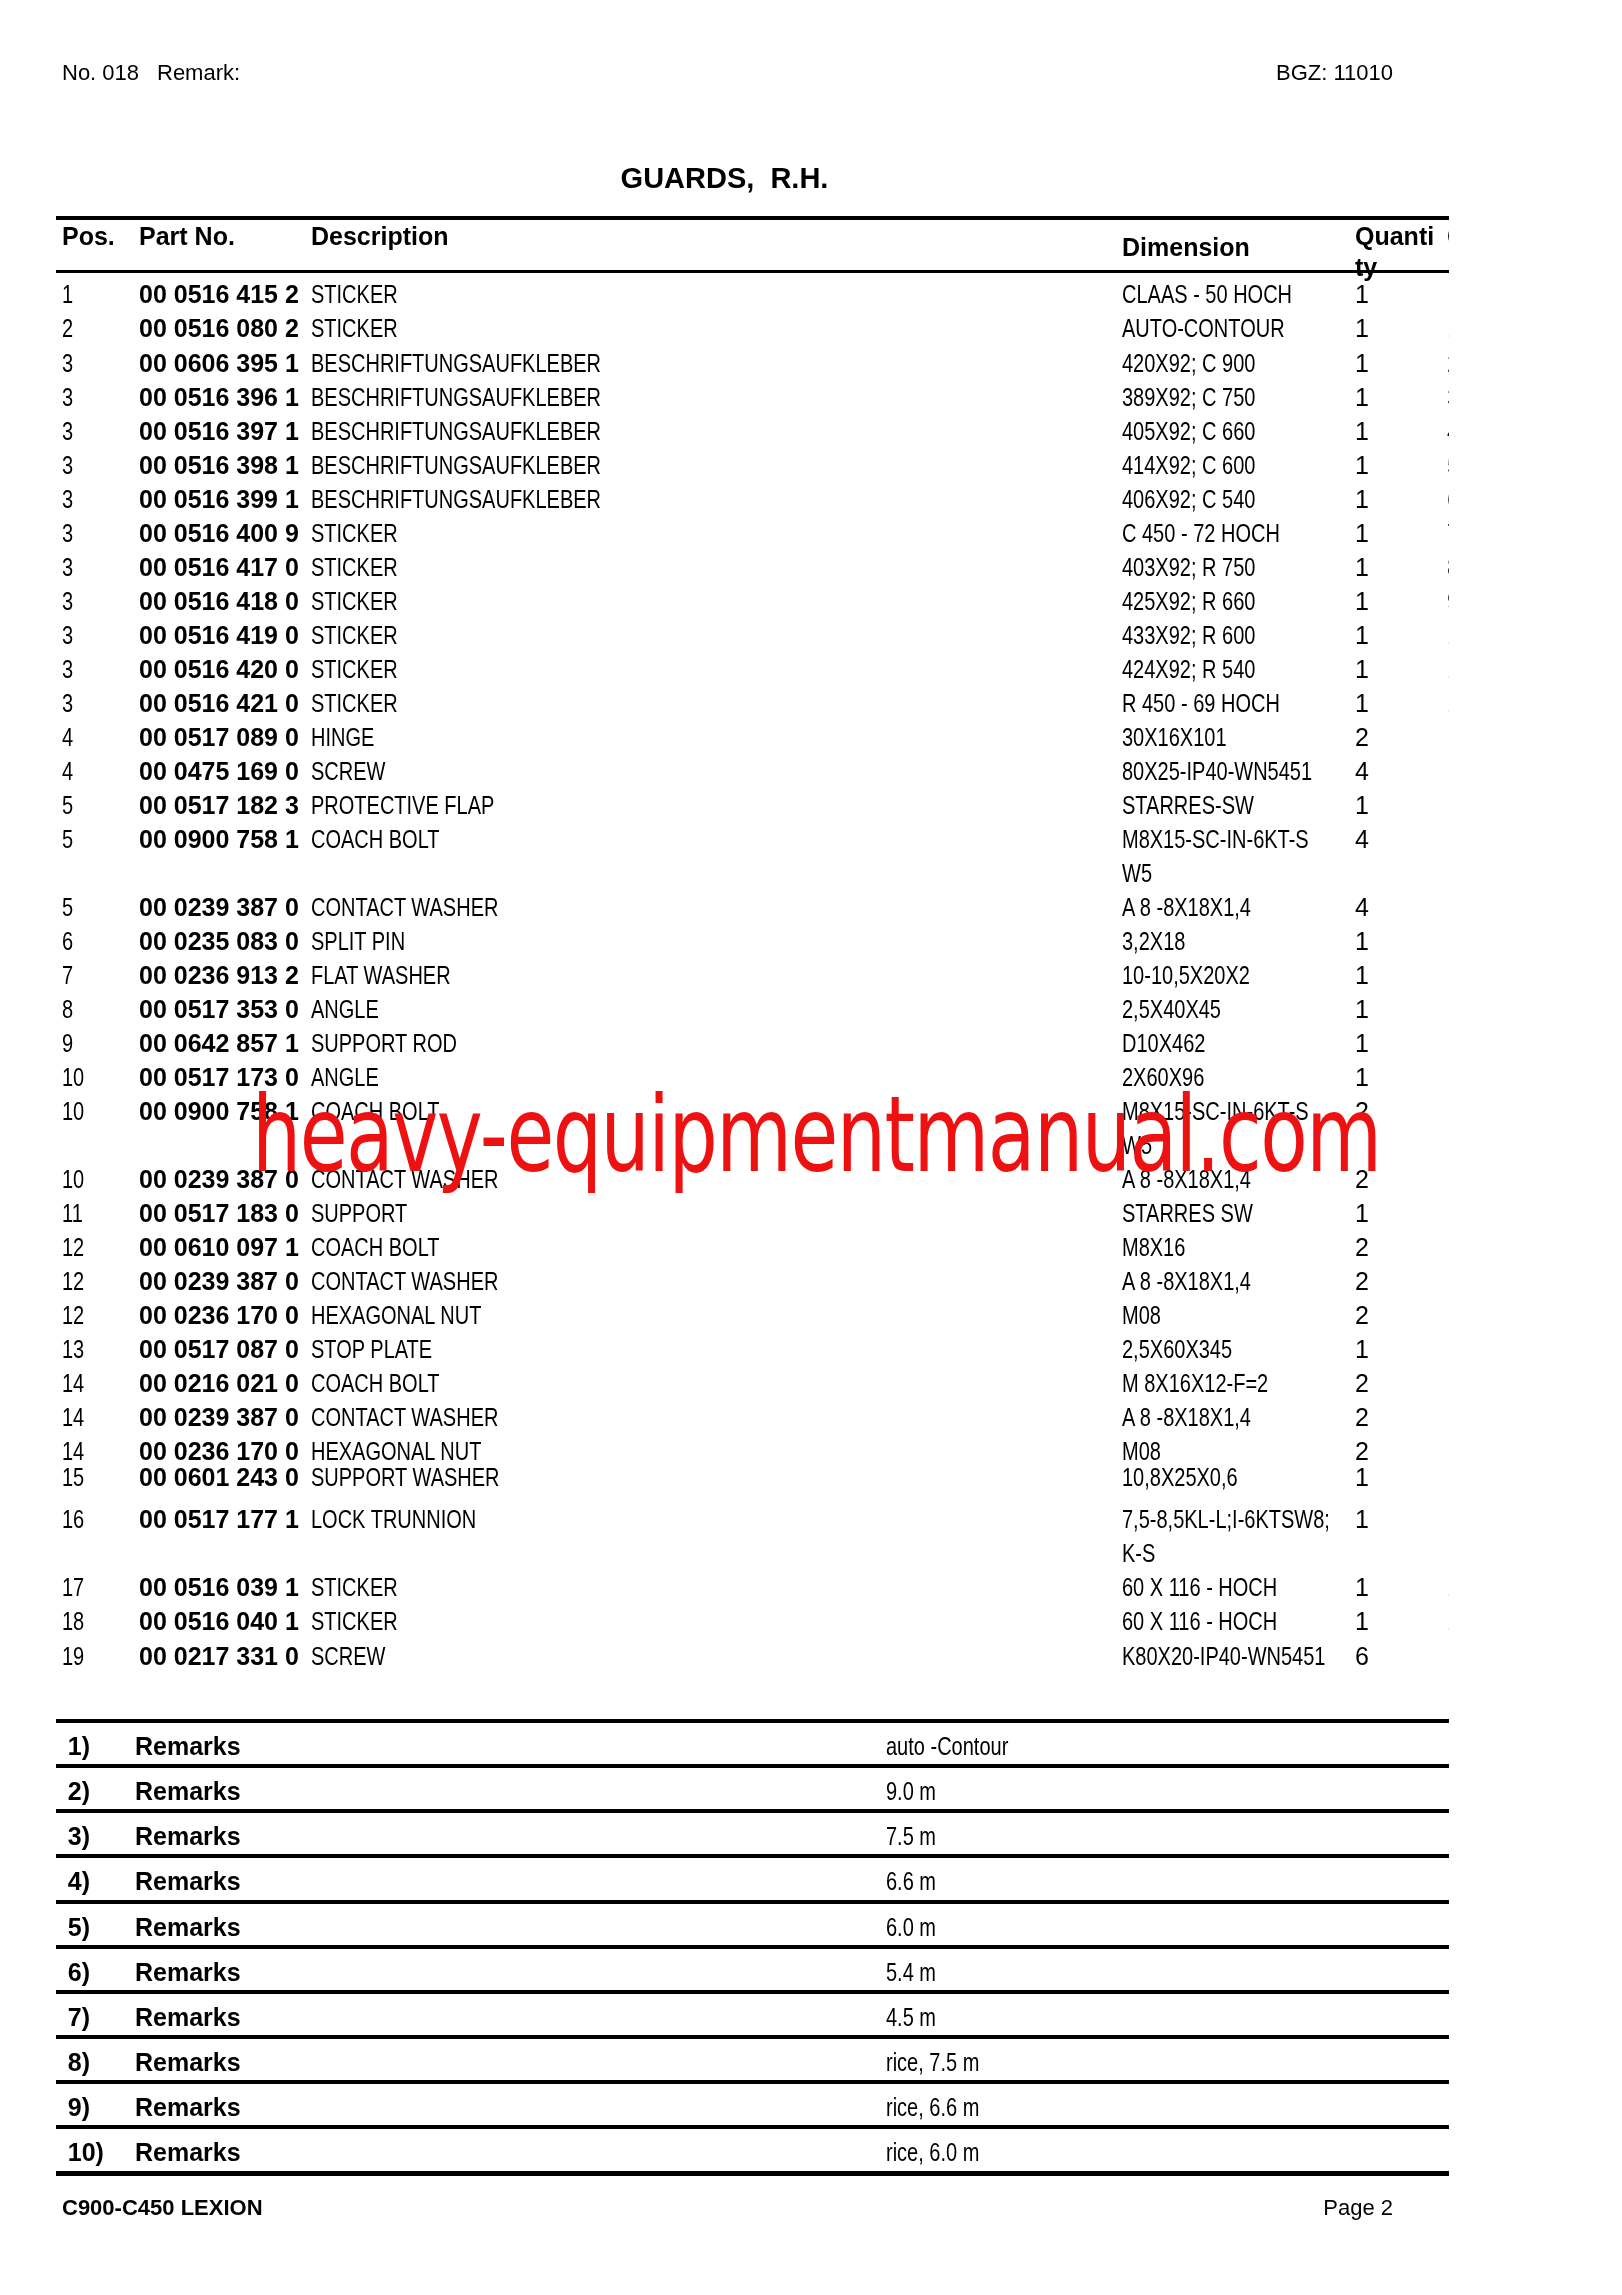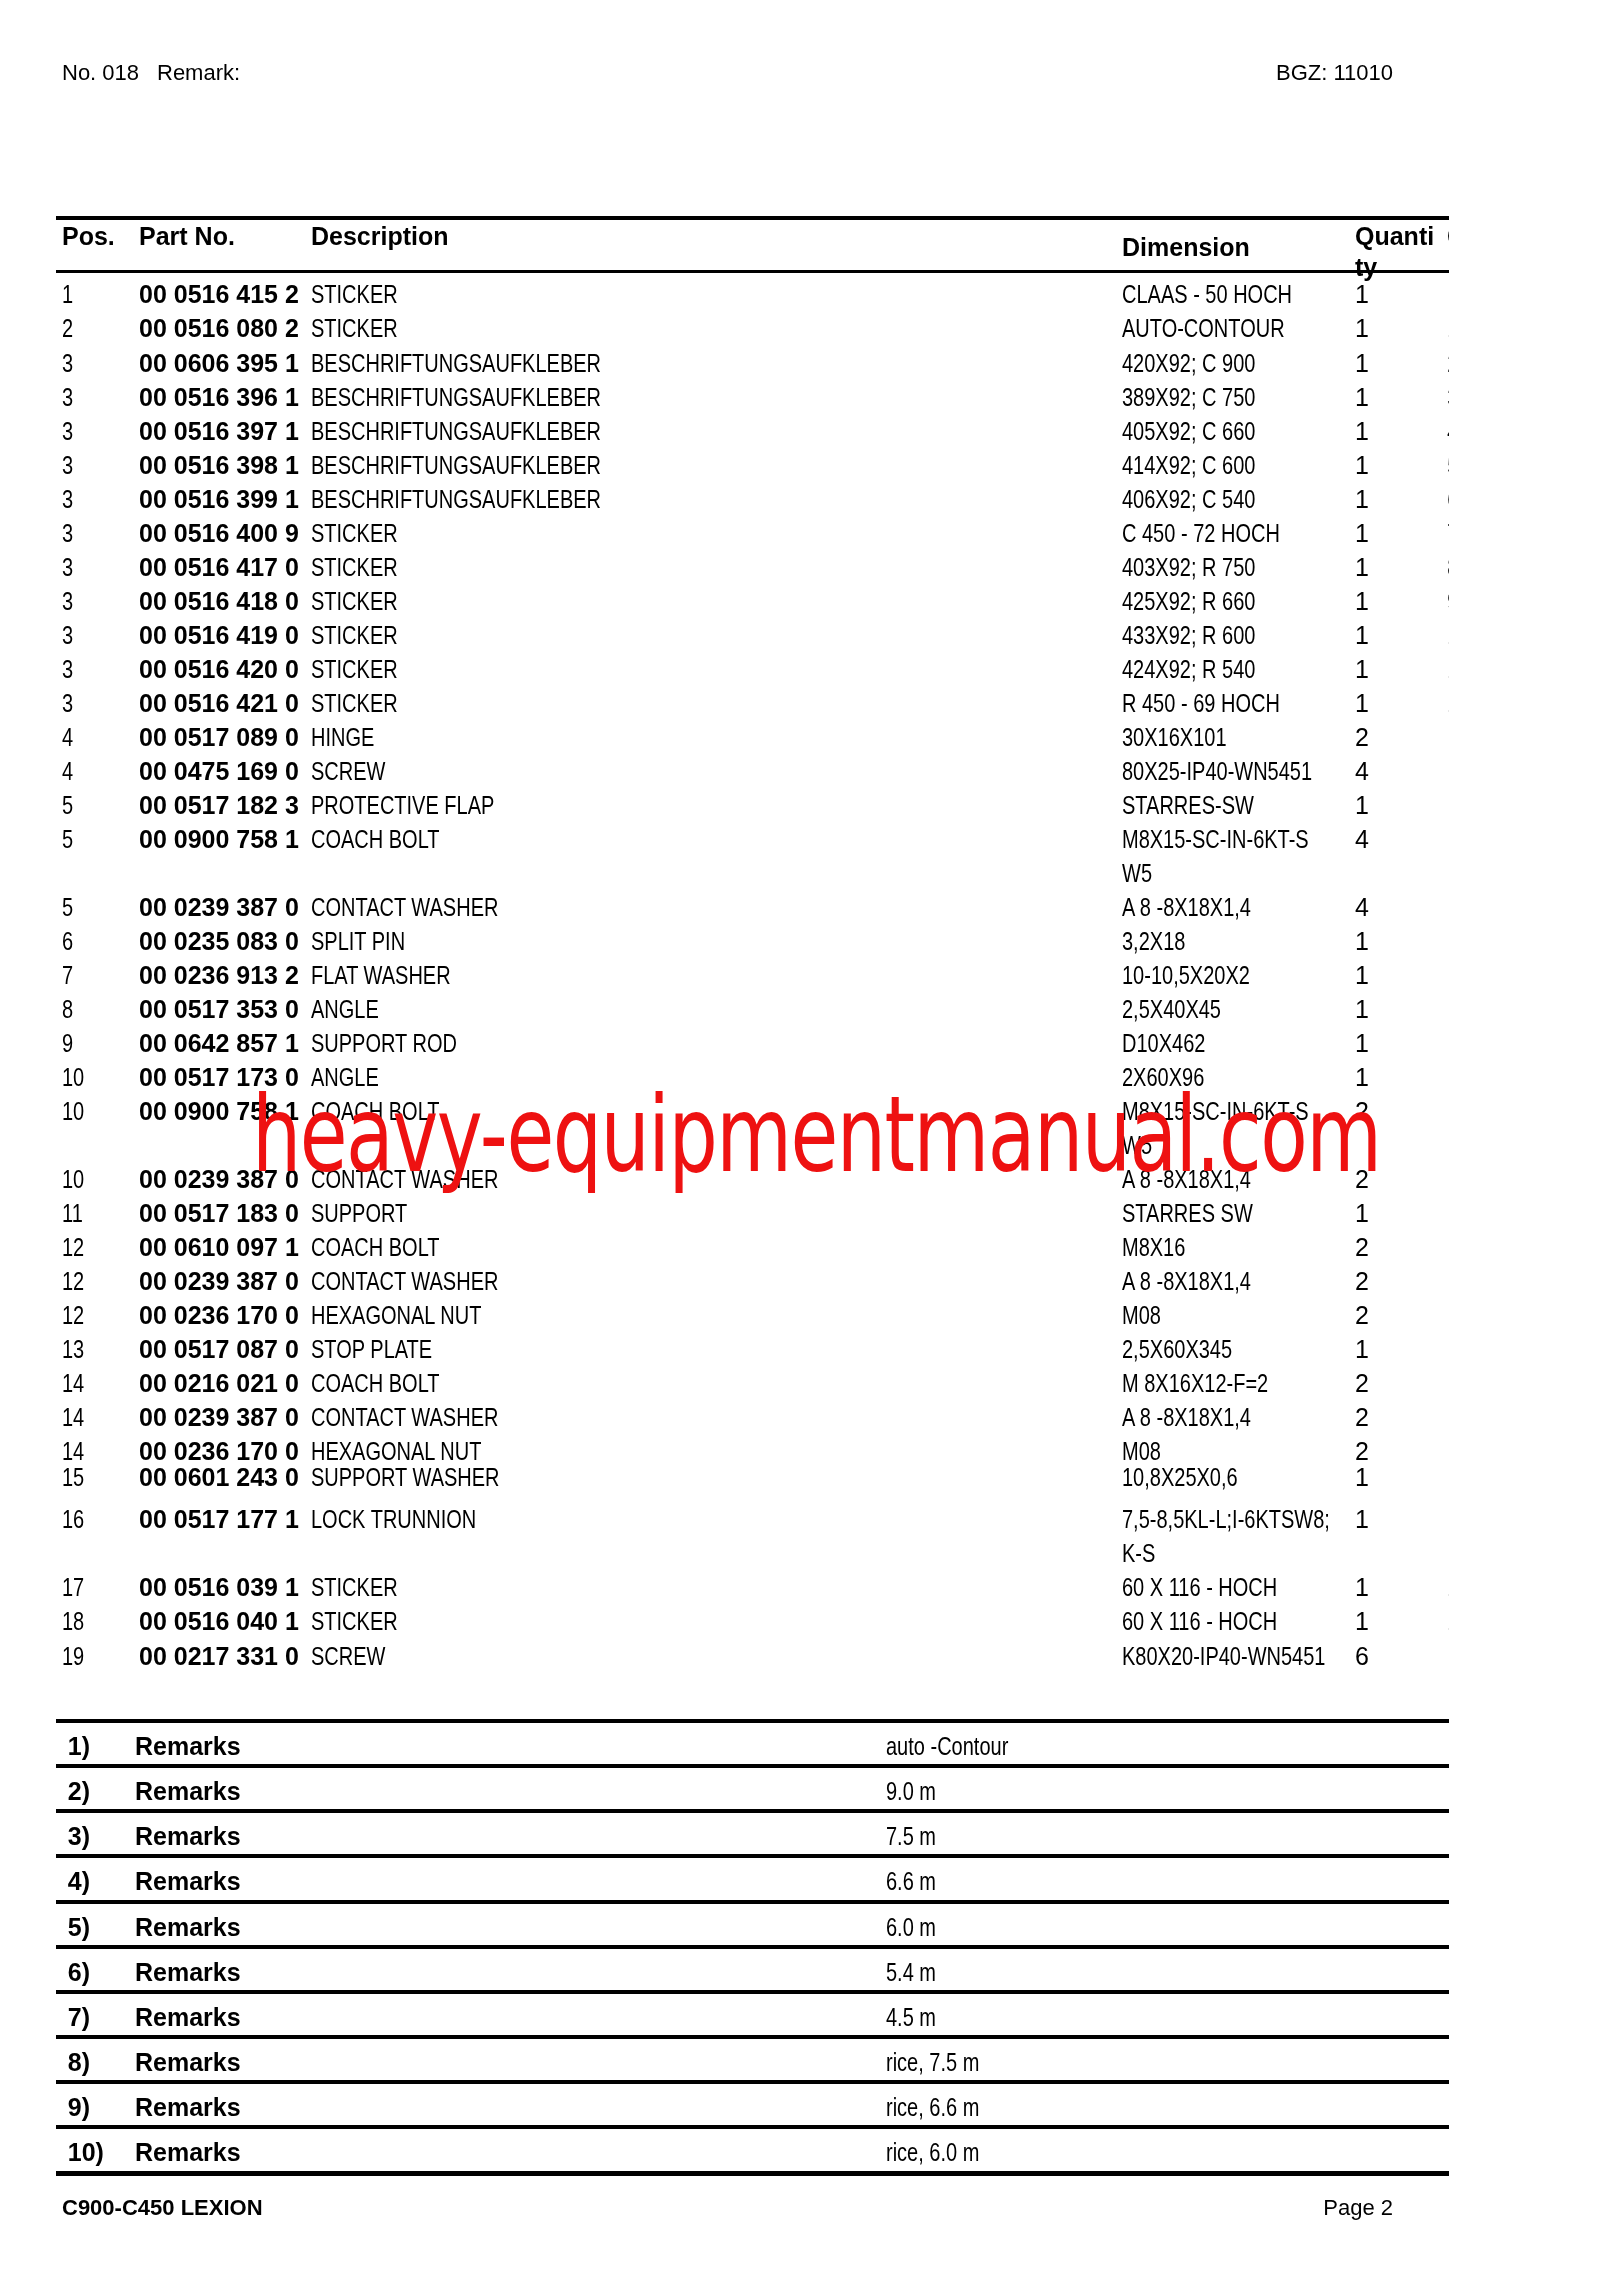--- a/index.html
+++ b/index.html
@@ -53,20 +53,21 @@
 </style>
 </head>
 <body>
 
 <div id="page">
 
   <div class="abs fs-hdr" id="hdr-left-no">No. 018</div>
   <div class="abs fs-hdr" id="hdr-left-remark">Remark:</div>
   <div class="abs fs-hdr" id="hdr-right">BGZ: 11010</div>
 
+  <div class="title">GUARDS,  R.H.</div>
 
   <div class="rule" id="rule-top"></div>
   <div class="rule" id="rule-head"></div>
   <div class="rule" id="rule-bottom"></div>
 
   <div class="colhead" style="left:62px;top:222px;">Pos.</div>
   <div class="colhead" style="left:139px;top:222px;">Part No.</div>
   <div class="colhead" style="left:311px;top:222px;">Description</div>
   <div class="colhead" style="left:1122px;top:222px;margin-top:11px;">Dimension</div>
   <div class="colhead" style="left:1355px;top:222px;">Quanti</div>

